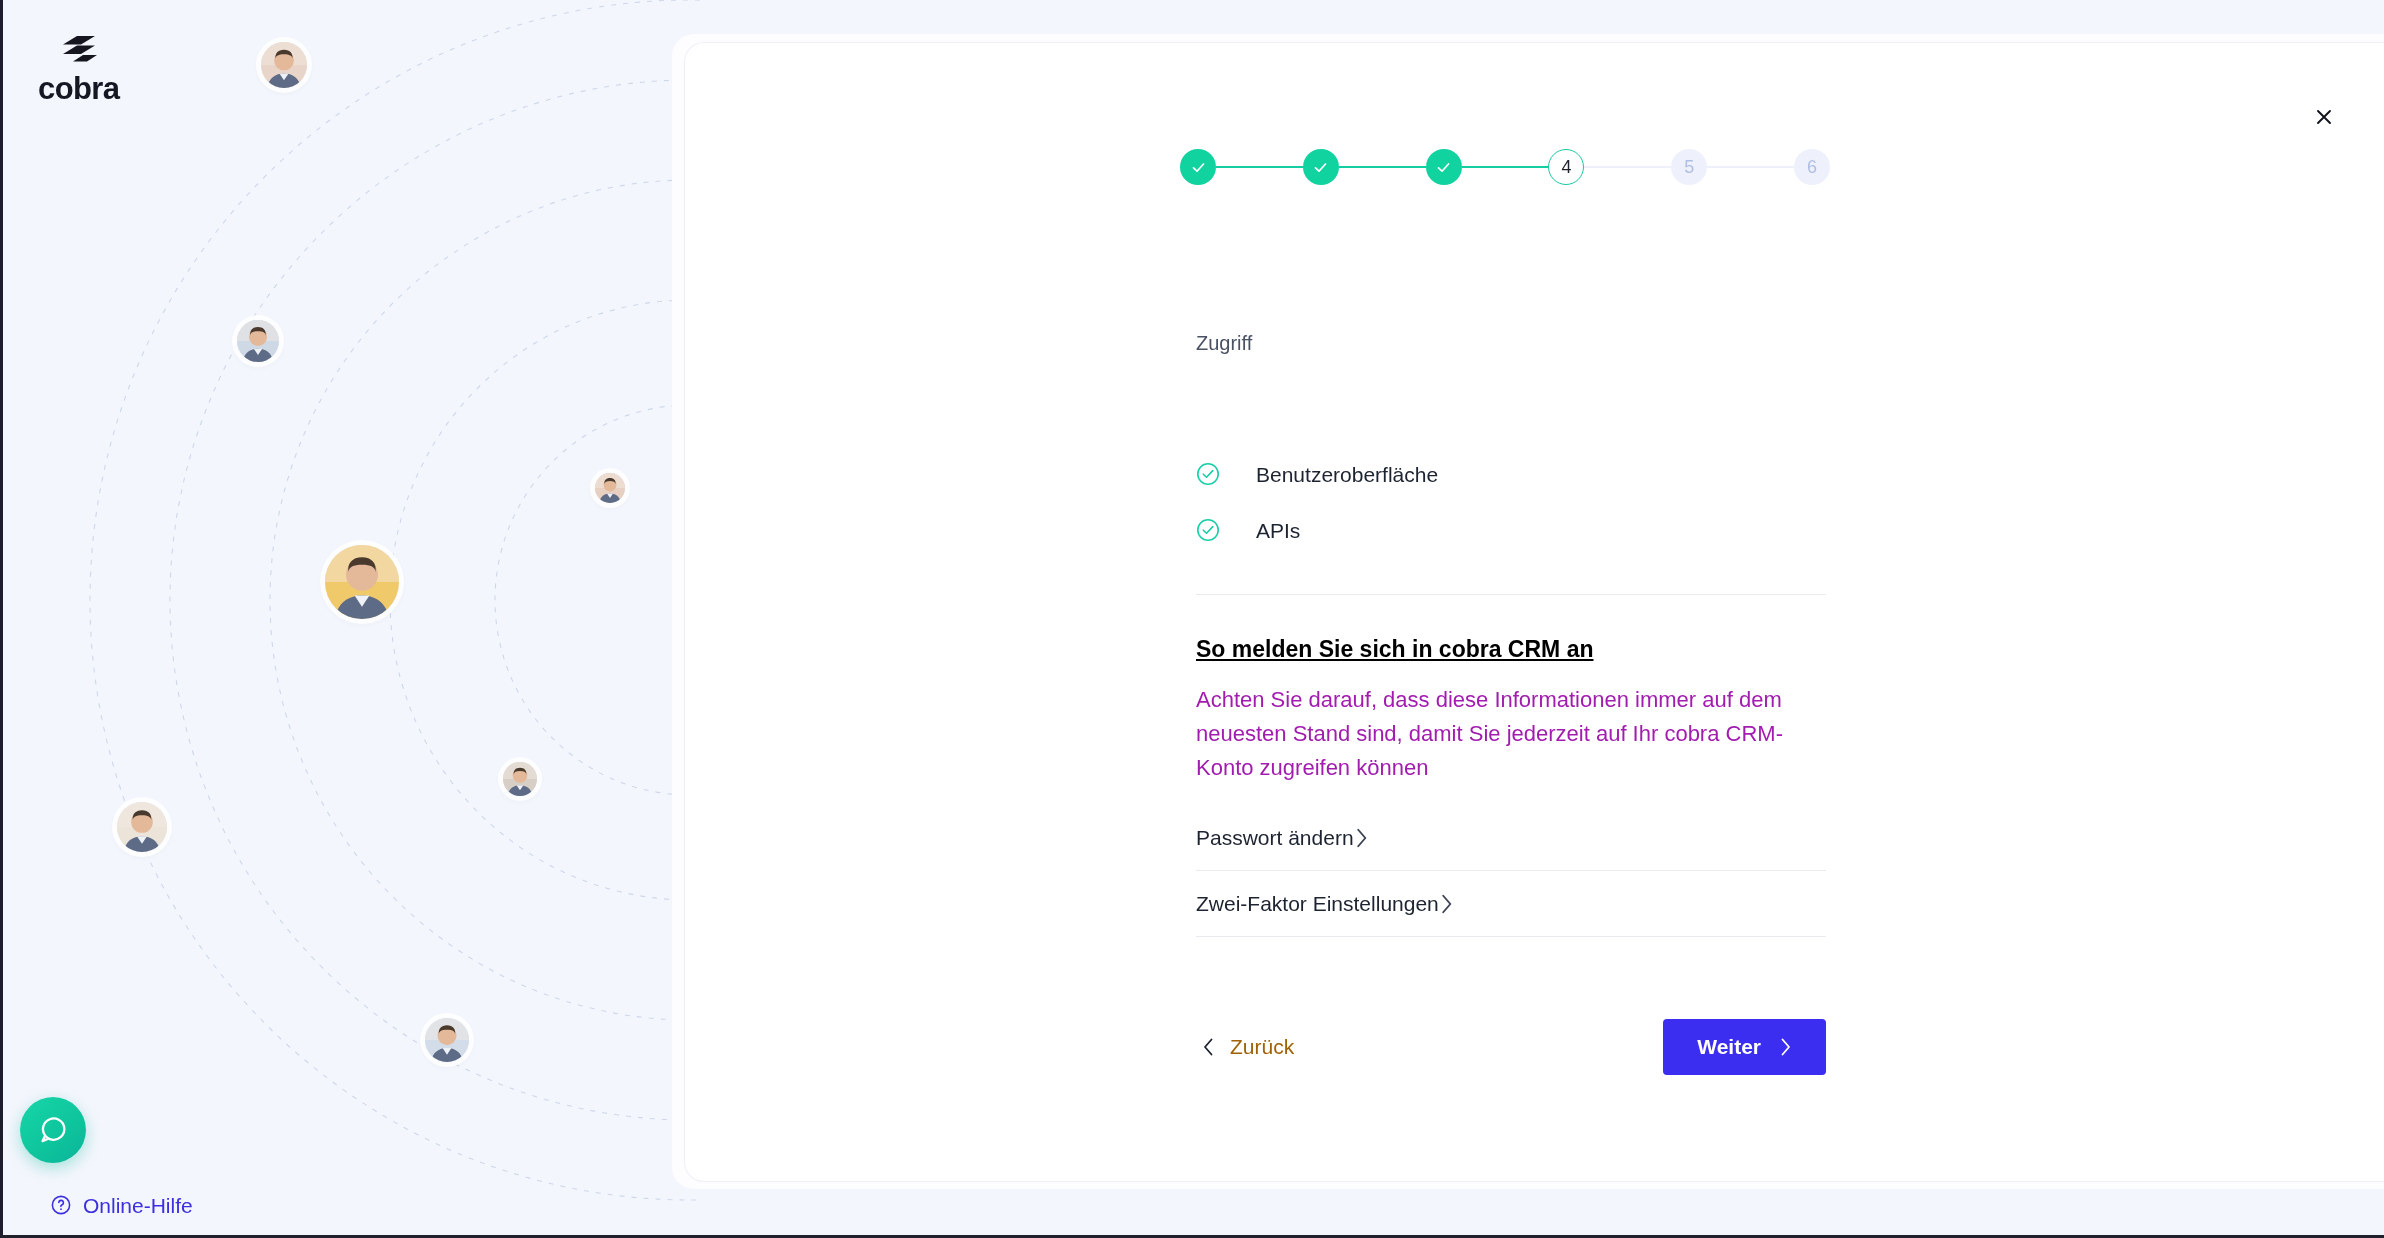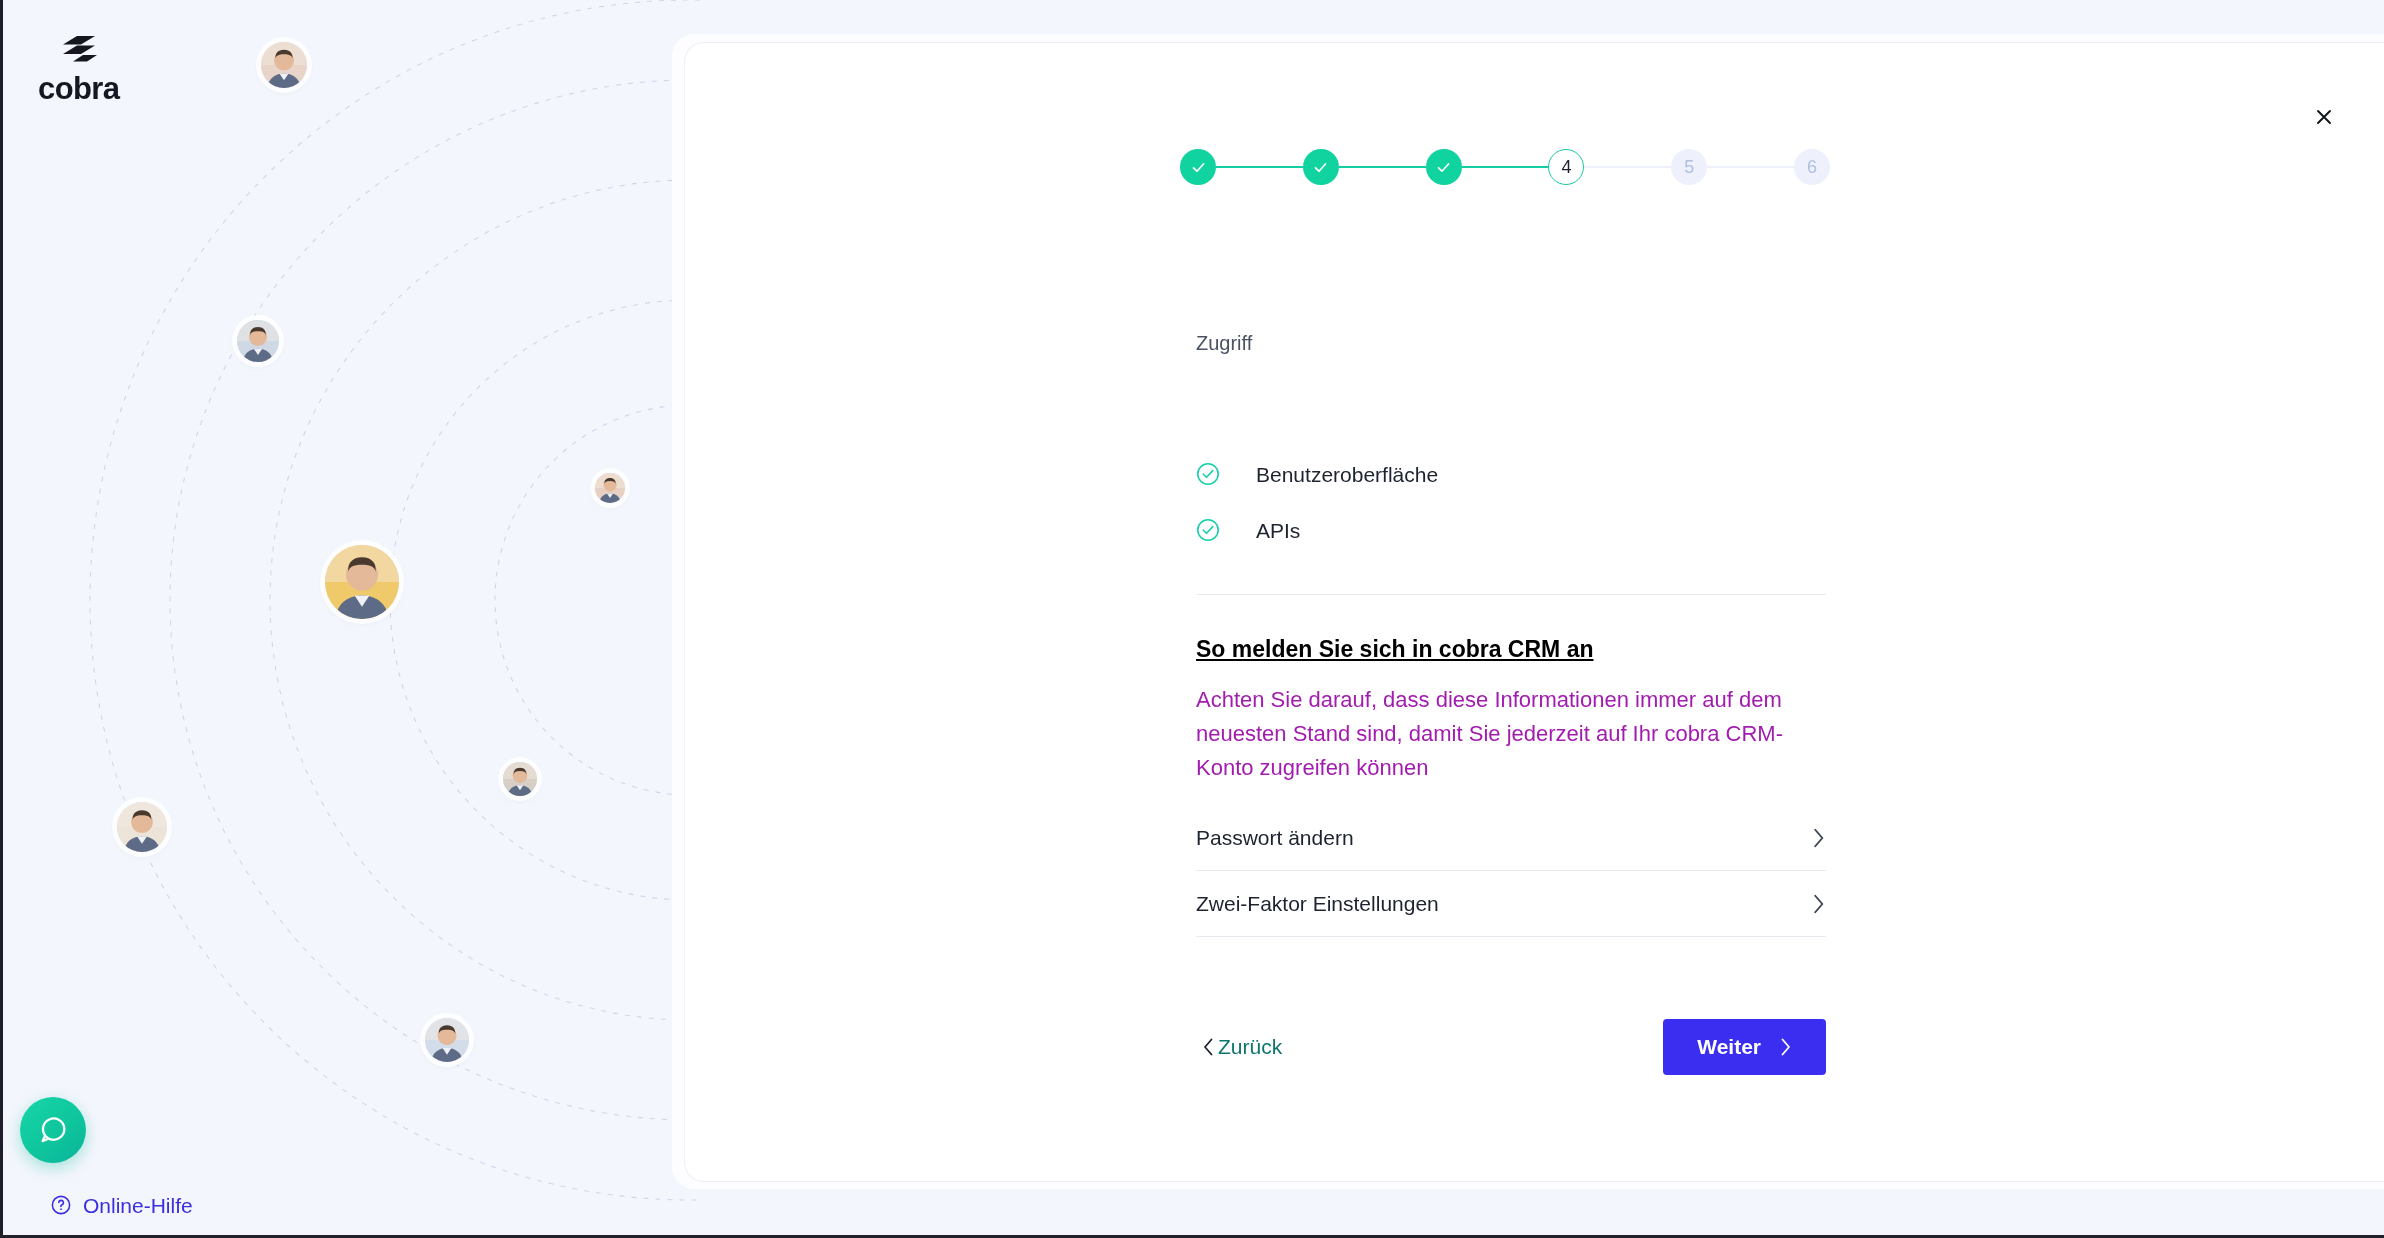--- a/index.html
+++ b/index.html
@@ -227,45 +227,45 @@
     font-size: 22px;
     color: #a21caf;
     line-height: 1.55;
     margin-top: 18px;
     max-width: 620px;
   }
 
   .link-row {
     display: flex;
     align-items: center;
-    justify-content: space-between;
+    justify-content: flex-start;
     height: 66px;
     border-bottom: 1px solid #e8eaef;
     cursor: pointer;
   }
   .link-row:first-of-type { margin-top: 20px; }
   .link-row-label {
     font-size: 21px;
     color: #1d2330;
     line-height: 1;
   }
   .link-row .chev { width: 15px; height: 22px; display: block; }
 
   
   .footer {
     display: flex;
     align-items: center;
     justify-content: space-between;
     margin-top: 82px;
   }
   .btn-back {
-    display: flex; align-items: center; gap: 3px;
+    display: flex; align-items: center; gap: 15px;
     background: none; border: none; cursor: pointer;
     padding: 10px 6px;
-    font-size: 21px; color: #0f766e;
+    font-size: 21px; color: #a16207;
     font-family: inherit;
   }
   .btn-back .chev { width: 13px; height: 20px; display: block; }
   .btn-next {
     display: flex; align-items: center; gap: 18px;
     background: #3b2ef0;
     border: none; border-radius: 4px;
     cursor: pointer;
     padding: 0 34px;
     height: 56px;

